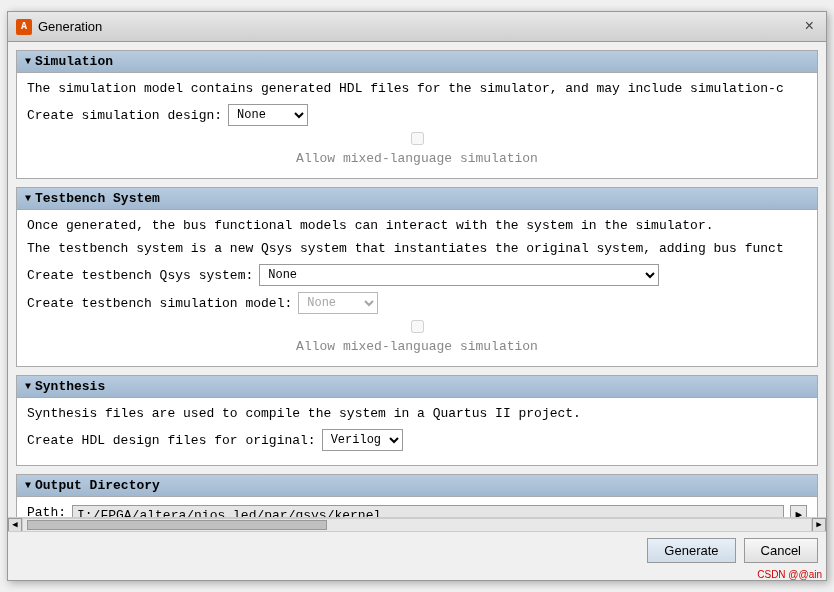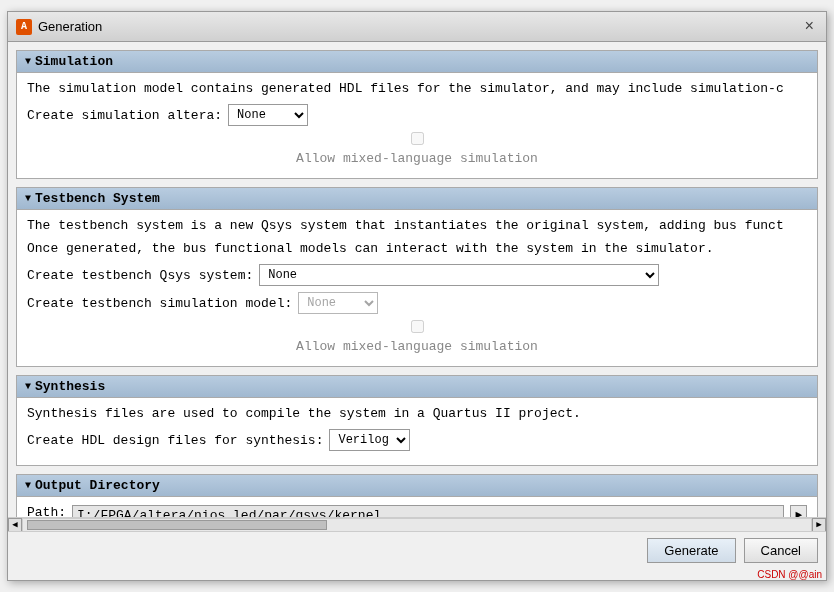--- a/index.html
+++ b/index.html
@@ -255,40 +255,40 @@
     <div class="scroll-area">
 
       <div class="section">
         <div class="section-header">
           <span class="section-header-arrow">▼</span>
           <span>Simulation</span>
         </div>
         <div class="section-body">
           <div class="section-desc">The simulation model contains generated HDL files for the simulator, and may include simulation-c</div>
           <div class="form-row">
-            <span class="form-label">Create simulation altera:</span>
+            <span class="form-label">Create simulation design:</span>
             <select class="form-select">
               <option>None</option>
             </select>
           </div>
           <div class="checkbox-row">
             <input type="checkbox" disabled="" style="">
             <span class="checkbox-label">Allow mixed-language simulation</span>
           </div>
         </div>
       </div>
 
       <div class="section">
         <div class="section-header">
           <span class="section-header-arrow">▼</span>
           <span>Testbench System</span>
         </div>
         <div class="section-body">
+          <div class="section-desc">Once generated, the bus functional models can interact with the system in the simulator.</div>
           <div class="section-desc">The testbench system is a new Qsys system that instantiates the original system, adding bus funct</div>
-          <div class="section-desc">Once generated, the bus functional models can interact with the system in the simulator.</div>
           <div class="form-row">
             <span class="form-label">Create testbench Qsys system:</span>
             <select class="form-select form-select-wide">
               <option>None</option>
             </select>
           </div>
           <div class="form-row">
             <span class="form-label">Create testbench simulation model:</span>
             <select class="form-select" disabled="">
               <option>None</option>
@@ -302,21 +302,21 @@
       </div>
 
       <div class="section">
         <div class="section-header">
           <span class="section-header-arrow">▼</span>
           <span>Synthesis</span>
         </div>
         <div class="section-body">
           <div class="section-desc">Synthesis files are used to compile the system in a Quartus II project.</div>
           <div class="form-row">
-            <span class="form-label">Create HDL design files for synthesis:</span>
+            <span class="form-label">Create HDL design files for original:</span>
             <select class="form-select">
               <option>Verilog</option>
             </select>
           </div>
         </div>
       </div>
 
       <div class="section">
         <div class="section-header">
           <span class="section-header-arrow">▼</span>

